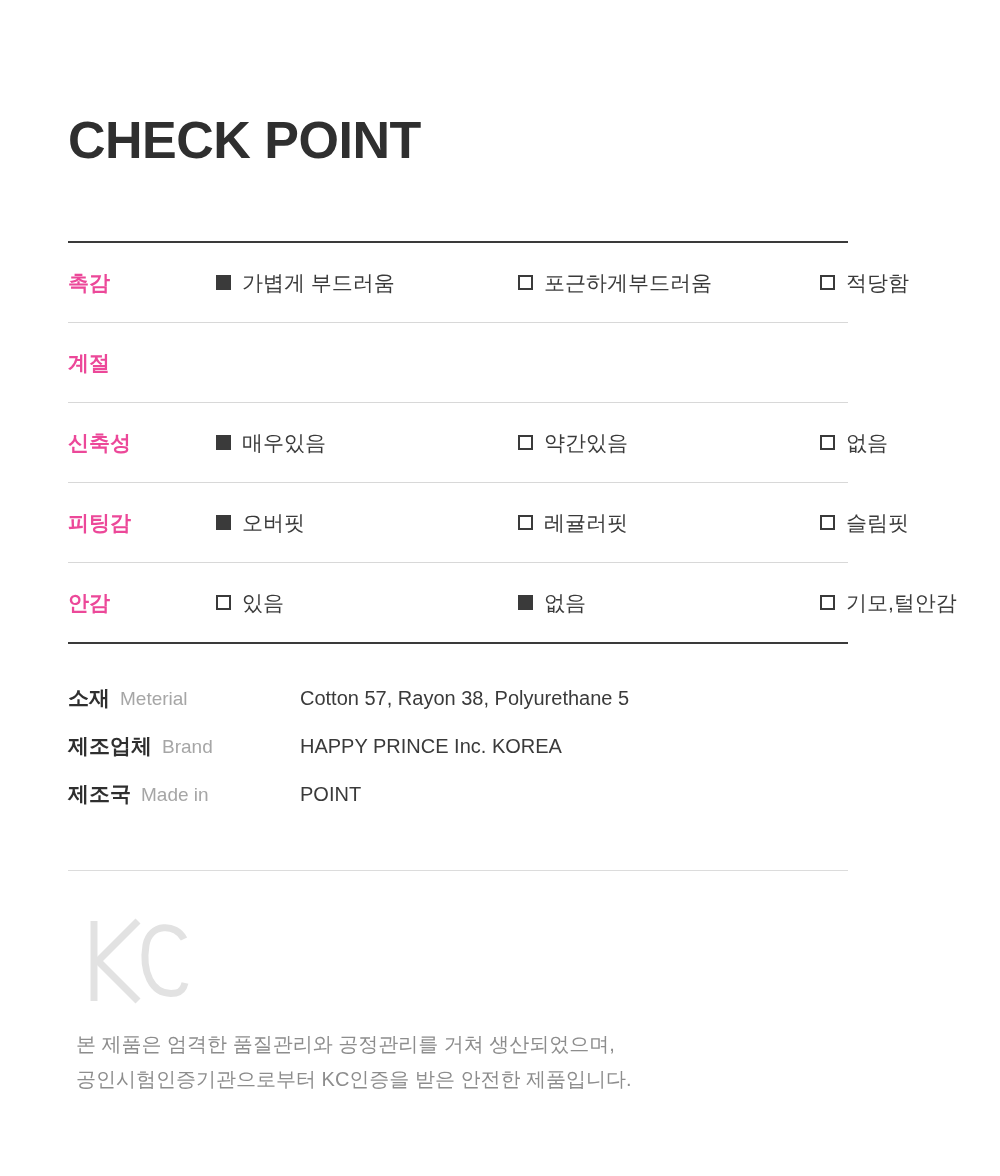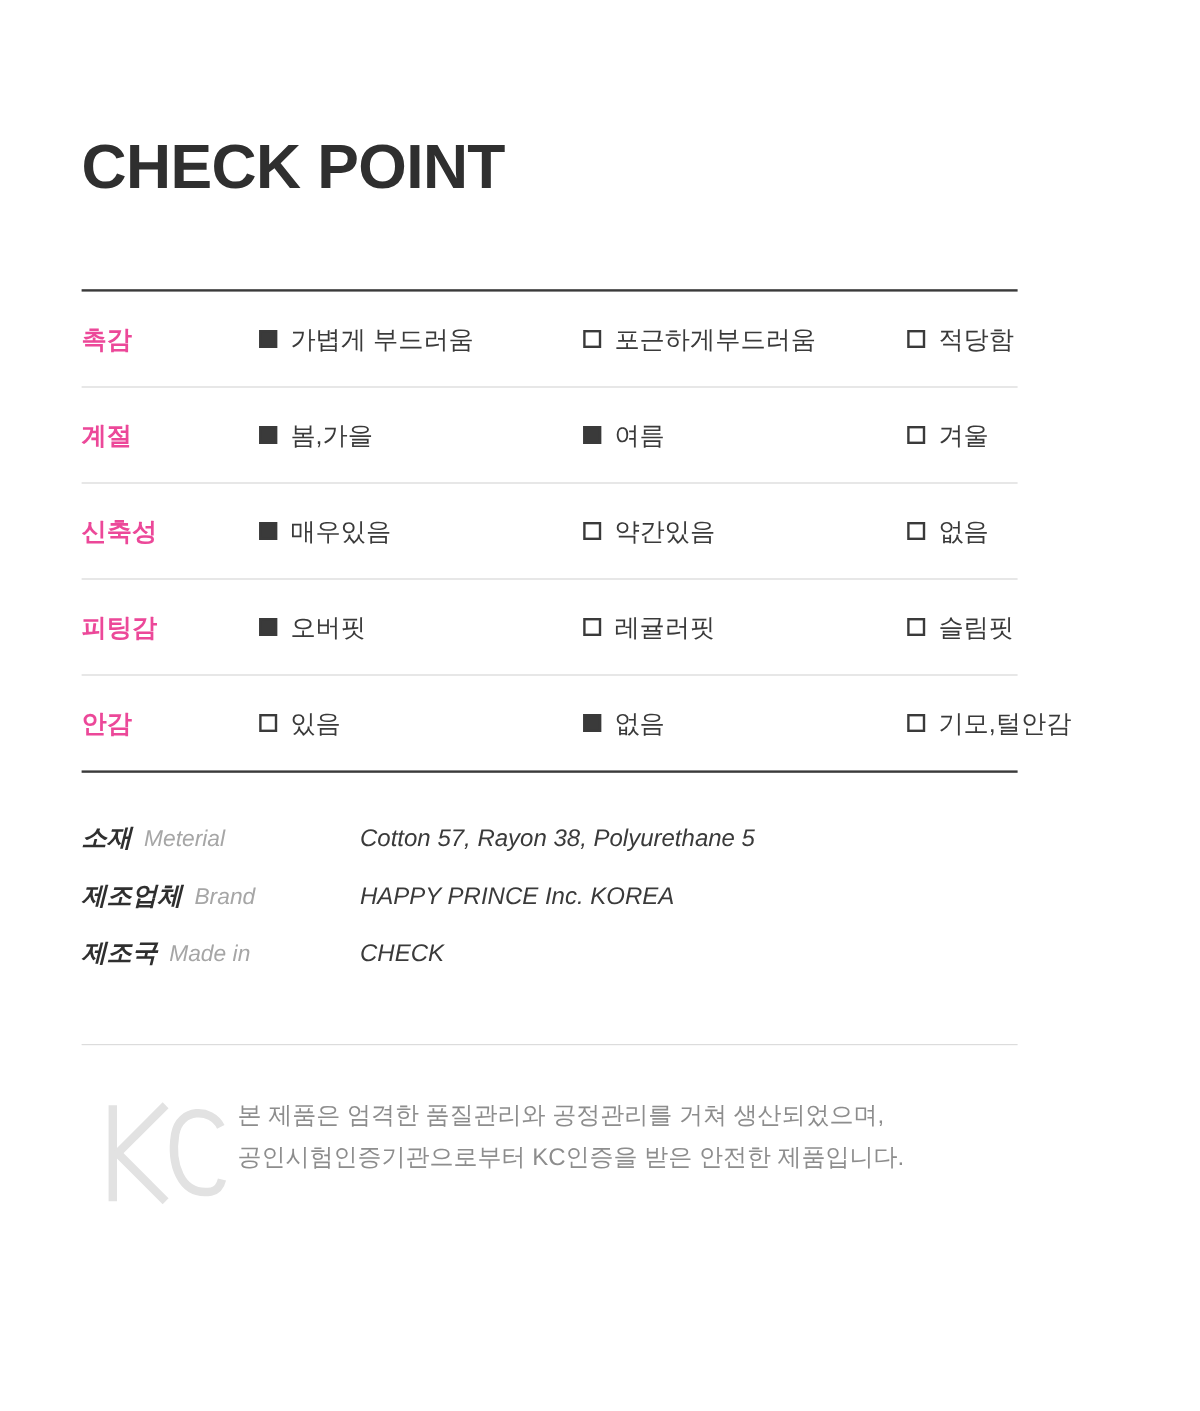--- a/index.html
+++ b/index.html
@@ -52,20 +52,21 @@
     width: 148px;
     flex: 0 0 148px;
     font-size: 21px;
     font-weight: 700;
     color: #ec4899;
   }
   .opts {
     display: flex;
     flex: 1 1 auto;
     align-items: center;
+    gap: 32px;
   }
   .opt {
     display: flex;
     align-items: center;
     font-size: 21px;
     color: #3a3a3a;
   }
   .opt.c1 { flex: 0 0 270px; }
   .opt.c2 { flex: 0 0 270px; }
   .opt.c3 { flex: 1 1 auto; }
@@ -85,21 +86,20 @@
   .opt-label { white-space: nowrap; }
 
   
   .specs {
     margin-top: 40px;
   }
   .spec-row {
     display: flex;
     align-items: baseline;
     margin-bottom: 20px;
-    font-style: italic;
   }
   .spec-key {
     flex: 0 0 232px;
     display: flex;
     align-items: baseline;
   }
   .spec-key-ko {
     font-size: 21px;
     font-weight: 700;
     color: #2f2f2f;
@@ -115,20 +115,21 @@
     color: #3a3a3a;
   }
 
   
   .footer {
     margin-top: 62px;
     border-top: 1px solid #dcdcdc;
     padding-top: 38px;
     display: flex;
     align-items: flex-start;
+    flex-direction: column;
   }
   .kc-mark {
     flex: 0 0 110px;
     height: 96px;
     position: relative;
     margin-left: 12px;
     margin-top: 4px;
   }
   .kc-mark svg { display: block; }
   .footer-text {
@@ -164,34 +165,20 @@
         </div>
         <div class="opt c3">
           <span class="box"></span>
           <span class="opt-label">적당함</span>
         </div>
       </div>
     </div>
 
     <div class="check-row">
       <div class="row-label">계절</div>
-      <div class="opts">
-        <div class="opt c1">
-          <span class="box checked"></span>
-          <span class="opt-label">봄,가을</span>
-        </div>
-        <div class="opt c2">
-          <span class="box checked"></span>
-          <span class="opt-label">여름</span>
-        </div>
-        <div class="opt c3">
-          <span class="box"></span>
-          <span class="opt-label">겨울</span>
-        </div>
-      </div>
     </div>
 
     <div class="check-row">
       <div class="row-label">신축성</div>
       <div class="opts">
         <div class="opt c1">
           <span class="box checked"></span>
           <span class="opt-label">매우있음</span>
         </div>
         <div class="opt c2">
@@ -256,21 +243,21 @@
         <span class="spec-key-ko">제조업체</span>
         <span class="spec-key-en">Brand</span>
       </div>
       <div class="spec-val">HAPPY PRINCE Inc. KOREA</div>
     </div>
     <div class="spec-row">
       <div class="spec-key">
         <span class="spec-key-ko">제조국</span>
         <span class="spec-key-en">Made in</span>
       </div>
-      <div class="spec-val">CHECK</div>
+      <div class="spec-val">POINT</div>
     </div>
   </div>
 
   <div class="footer">
     <div class="kc-mark">
       <svg width="110" height="96" viewBox="0 0 110 96" fill="none" xmlns="http://www.w3.org/2000/svg" aria-hidden="true">
         <path d="M14 8 L14 88" stroke="#e2e2e2" stroke-width="7" stroke-linecap="butt"></path>
         <path d="M16 50 L58 8" stroke="#e2e2e2" stroke-width="7" stroke-linecap="butt"></path>
         <path d="M16 46 L58 88" stroke="#e2e2e2" stroke-width="7" stroke-linecap="butt"></path>
         <path d="M104 26 C96 10, 70 10, 66 32 C62 56, 70 84, 96 80 C102 79, 104 74, 105 70" stroke="#e2e2e2" stroke-width="7" fill="none" stroke-linecap="butt"></path>

